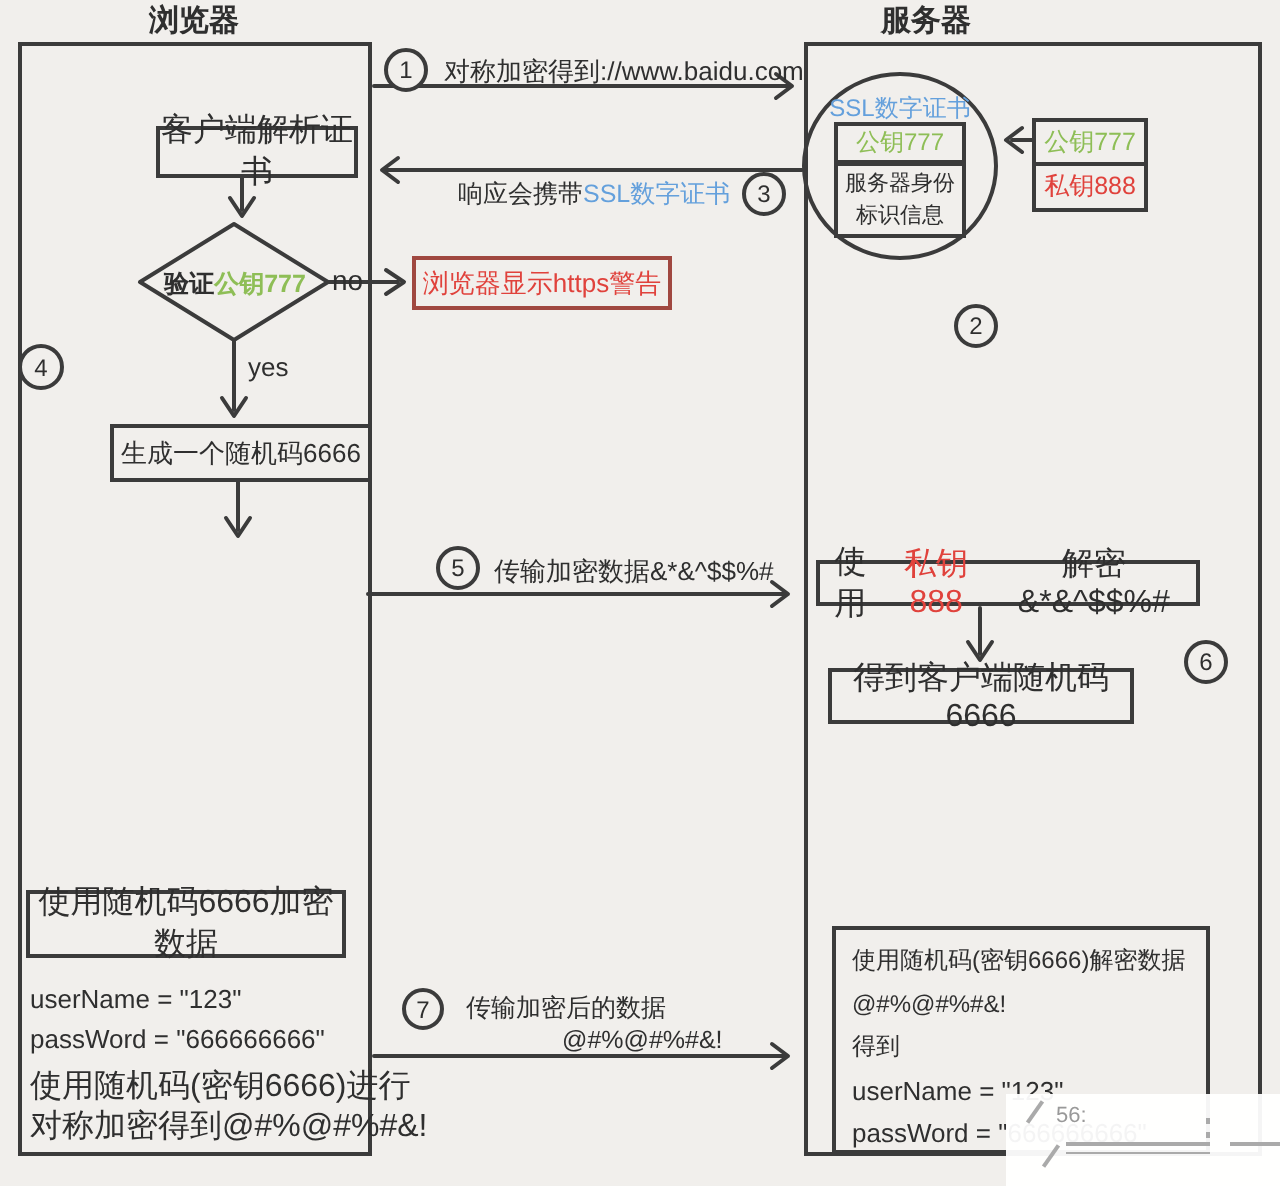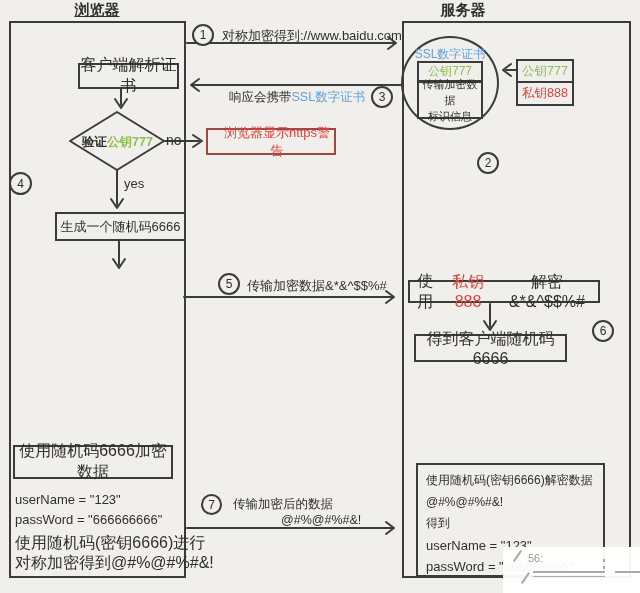--- a/index.html
+++ b/index.html
@@ -74,21 +74,21 @@
       <path d="M484 321 L490 330 L496 321"></path>
 
       <path d="M187 528 H393"></path>
       <path d="M386 522 L394 528 L386 534"></path>
 
       <path d="M516 70 H506"></path>
       <path d="M511 64 L503 70 L511 76"></path>
     </g>
   </svg>
 
-  <div class="title" style="left:8px; top:1px; width:178px;text-decoration:underline;">浏览器</div>
+  <div class="title" style="left:8px; top:1px; width:178px;">浏览器</div>
   <div class="title" style="left:400px; top:1px; width:126px;">服务器</div>
 
   <div class="box container" style="left:9px; top:21px; width:177px; height:557px;"></div>
   <div class="box container" style="left:402px; top:21px; width:229px; height:557px;"></div>
 
   <div class="circle-num" style="left:192px; top:24px; width:22px; height:22px;">1</div>
   <div class="circle-num" style="left:477px; top:152px; width:22px; height:22px;">2</div>
   <div class="circle-num" style="left:371px; top:86px; width:22px; height:22px;">3</div>
   <div class="circle-num" style="left:9px; top:172px; width:23px; height:23px;">4</div>
   <div class="circle-num" style="left:218px; top:273px; width:22px; height:22px;">5</div>
@@ -104,37 +104,37 @@
   <div class="lbl" style="left:281px; top:513px; font-size:12.5px;">@#%@#%#&amp;!</div>
 
   <div class="box cjk" style="left:78px; top:63px; width:101px; height:26px;">客户端解析证书</div>
 
   <div class="diamond-label" style="left:70px; top:134px; width:95px;">
     <span>验证</span><span class="green">公钥777</span>
   </div>
   <div class="lbl" style="left:166px; top:132px; font-size:14px;">no</div>
   <div class="lbl" style="left:124px; top:176px; font-size:13px;">yes</div>
 
-  <div class="box" style="left:206px; top:128px; width:130px; height:27px; border-color:#a04840; color:#e0423c; font-size:13px;padding-left:12px;">浏览器显示https警告</div>
+  <div class="box" style="left:206px; top:128px; width:130px; height:27px; border-color:#a04840; color:#e0423c; font-size:13px;">浏览器显示https警告</div>
 
   <div class="box" style="left:55px; top:212px; width:131px; height:29px; font-size:13px;">生成一个随机码6666</div>
 
 
   <div class="box cjk" style="left:13px; top:445px; width:160px; height:34px;">使用随机码6666加密数据</div>
 
   <div class="lbl code" style="left:15px; top:492px;">userName = "123"</div>
   <div class="lbl code" style="left:15px; top:512px;">passWord = "666666666"</div>
   <div class="lbl cjk" style="left:15px; top:533px;">使用随机码(密钥6666)进行</div>
   <div class="lbl cjk" style="left:15px; top:553px;">对称加密得到@#%@#%#&amp;!</div>
 
   <div class="box" style="left:401px; top:36px; width:98px; height:94px; border-radius:50%; background:transparent;"></div>
   <div class="lbl blue" style="left:406px; top:46px; width:88px; text-align:center; font-size:12px;">SSL数字证书</div>
   <div class="box green" style="left:417px; top:61px; width:66px; height:21px; font-size:12px;">公钥777</div>
   <div class="box" style="left:417px; top:81px; width:66px; height:38px; font-size:11px; line-height:16px; flex-direction:column;">
-    <div>传输加密数据</div>
+    <div>服务器身份</div>
     <div>标识信息</div>
   </div>
 
   <div class="box" style="left:516px; top:59px; width:58px; height:47px; flex-direction:column; padding:0;">
     <div class="green" style="width:100%; height:22px; border-bottom:2px solid #3b3b3b; box-sizing:border-box; display:flex; align-items:center; justify-content:center; font-size:12.5px;">公钥777</div>
     <div class="red" style="width:100%; flex:1; display:flex; align-items:center; justify-content:center; font-size:12.5px;">私钥888</div>
   </div>
 
   <div class="box cjk" style="left:408px; top:280px; width:192px; height:23px;">
     <span>使用</span>

